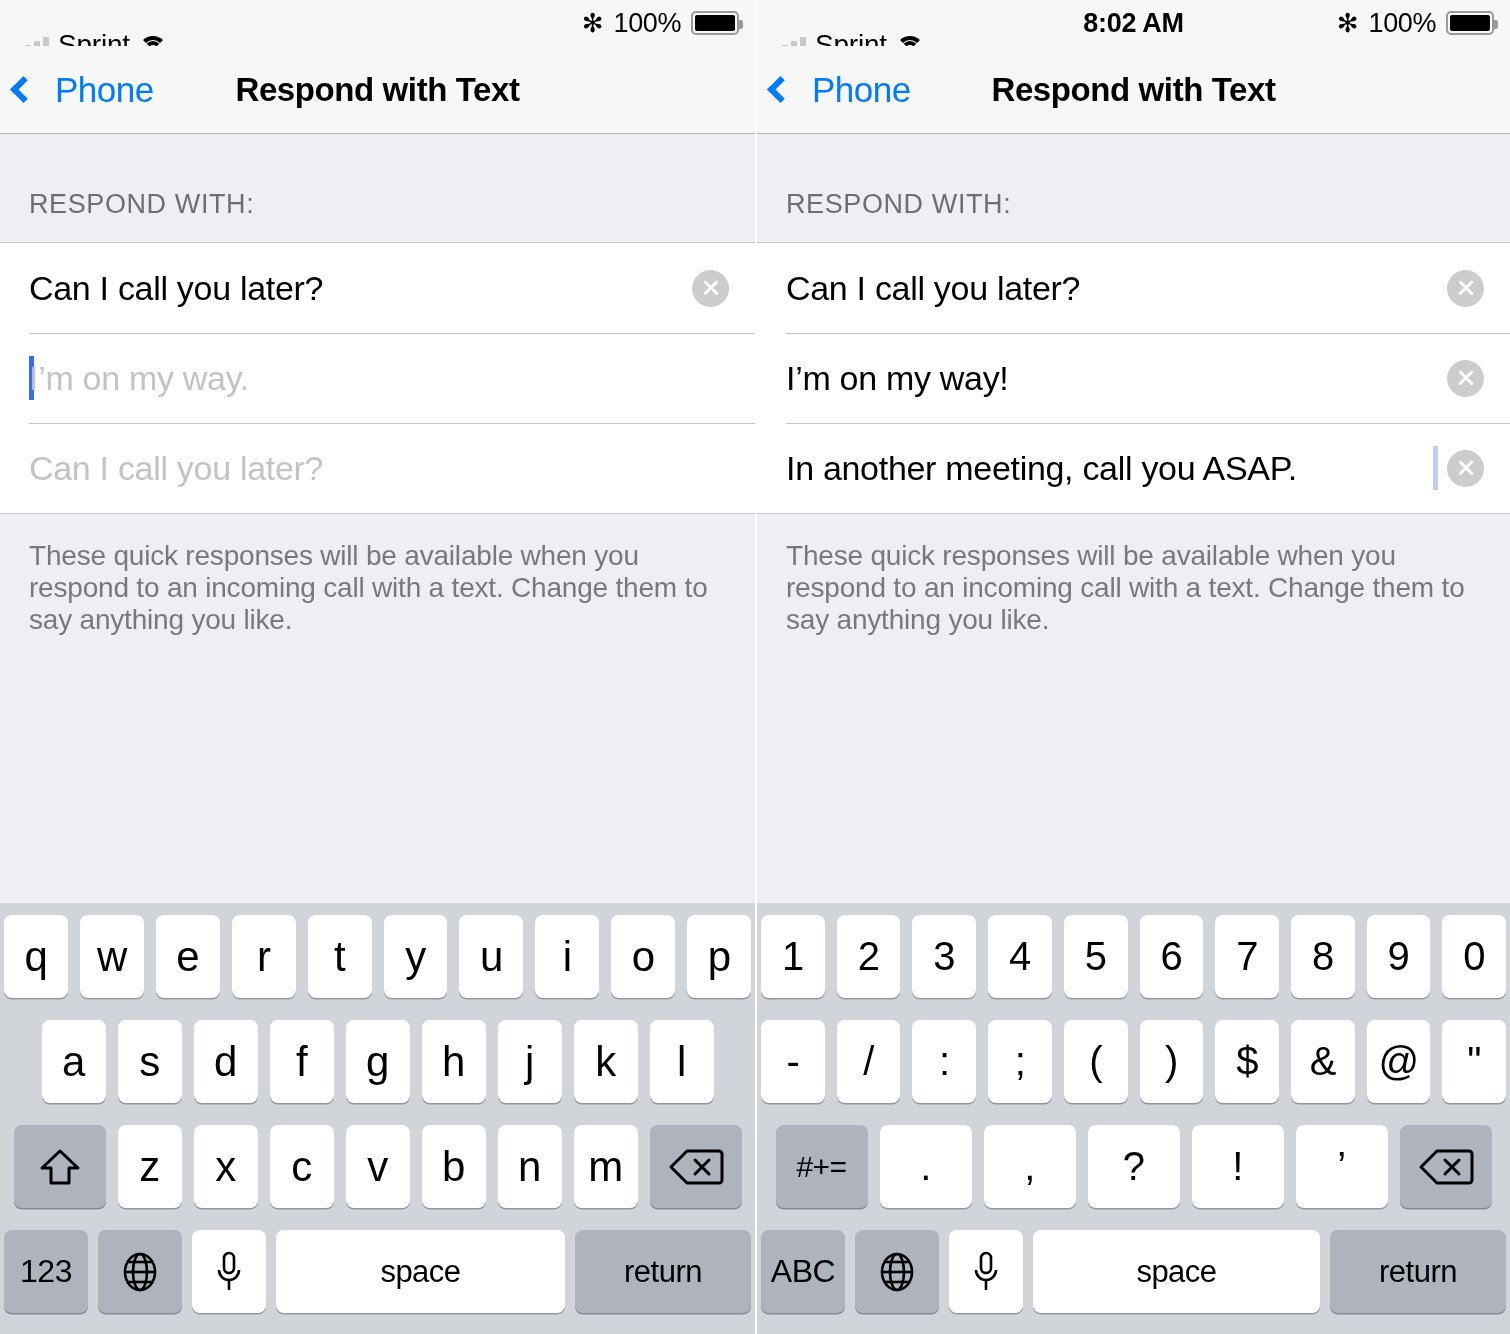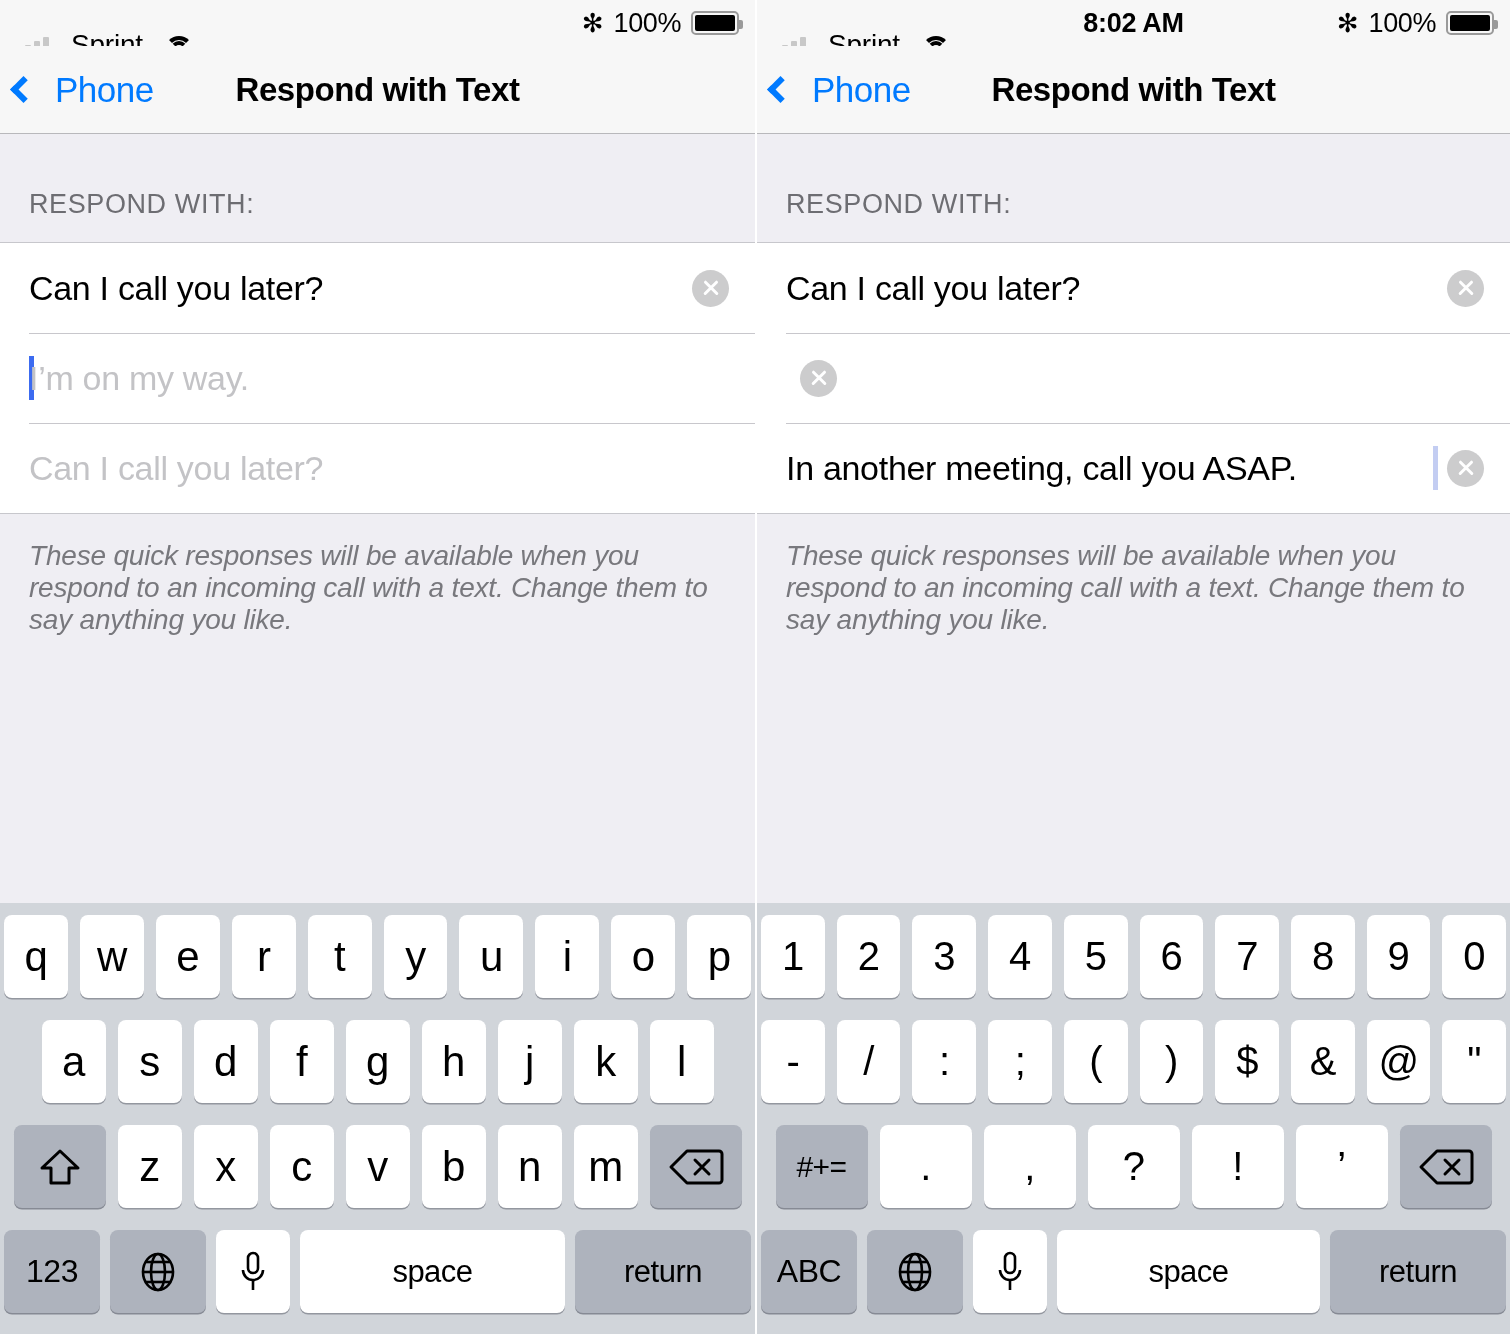--- a/index.html
+++ b/index.html
@@ -18,21 +18,21 @@
   }
   .phone.right { width: 755px; border-left: 2px solid #ffffff; }
 
   
   .statusbar {
     height: 46px; background: #f7f7f7;
     display: flex; align-items: center;
     padding: 0 16px; position: relative;
     flex: 0 0 auto;
   }
-  .sb-left { display: flex; align-items: center; gap: 22px; margin-top: 44px; }
+  .sb-left { display: flex; align-items: center; gap: 9px; margin-top: 44px; }
   .sig { display: flex; align-items: flex-end; gap: 3px; height: 21px; }
   .sig i { display: block; width: 6px; background: #c8c8c8; border-radius: 1px; }
   .sig i:nth-child(1) { height: 7px; background: #000; }
   .sig i:nth-child(2) { height: 11px; }
   .sig i:nth-child(3) { height: 15px; }
   .sig i:nth-child(4) { height: 19px; }
   .carrier { font-size: 28px; color: #000; letter-spacing: -0.2px; }
   .wifi { width: 28px; height: 21px; position: relative; }
   .wifi span {
     position: absolute; left: 50%; transform: translateX(-50%);
@@ -121,21 +121,21 @@
   }
   .clear-btn::before, .clear-btn::after {
     content: ""; position: absolute; left: 50%; top: 50%;
     width: 19px; height: 3.4px; background: #ffffff; border-radius: 2px;
   }
   .clear-btn::before { transform: translate(-50%,-50%) rotate(45deg); }
   .clear-btn::after  { transform: translate(-50%,-50%) rotate(-45deg); }
 
   .footnote {
     padding: 26px 38px 0 29px;
-    font-size: 28px; line-height: 1.14; color: #78787d; letter-spacing: -0.2px; font-style: italic;
+    font-size: 28px; line-height: 1.14; color: #78787d; letter-spacing: -0.2px;
   }
 
   
   .keyboard {
     flex: 0 0 auto; background: #d1d5da;
     padding: 12px 4px 10px 4px;
     display: flex; flex-direction: column; gap: 22px;
     height: 431px;
   }
   .krow { display: flex; justify-content: center; gap: 12px; height: 83px; }
@@ -144,21 +144,21 @@
     background: #ffffff; border-radius: 8px;
     box-shadow: 0 1.5px 0 rgba(136,140,148,0.85);
     display: flex; align-items: center; justify-content: center;
     font-size: 42px; color: #000; letter-spacing: -0.5px;
     cursor: pointer; user-select: none;
     width: 64px; height: 83px;
   }
   .key.dark { background: #aeb3bd; box-shadow: 0 1.5px 0 rgba(125,130,140,0.9); }
   .key.num { width: 66px; font-size: 40px; }
   .key.sym { width: 66px; font-size: 40px; }
-  .key.mod { width: 96px; font-size: 32px; }
+  .key.mod { width: 84px; font-size: 32px; }
   .key.mic { width: 74px; }
   .key.space { flex: 1 1 auto; font-size: 31px; }
   .key.ret { width: 176px; font-size: 31px; }
   .key.punct { width: 92px; font-size: 40px; }
   .krow.third { gap: 12px; }
   .key.shift { width: 92px; }
   .key.del { width: 92px; }
 
   .shift-ico { width: 44px; height: 40px; }
   .del-ico { width: 56px; height: 38px; }
@@ -333,20 +333,21 @@
       <div class="section-hdr">
         <span>RESPOND WITH:</span>
       </div>
 
       <div class="list">
         <div class="row">
           <div class="row-text">Can I call you later?</div>
           <div class="clear-btn"></div>
         </div>
         <div class="row">
+          <div class="row-text">I’m on my way!</div>
           <div class="clear-btn"></div>
         </div>
         <div class="row">
           <div class="row-text">In another meeting, call you ASAP.</div>
           <div class="caret faint"></div>
           <div class="clear-btn"></div>
         </div>
       </div>
 
       <div class="footnote">These quick responses will be available when you respond to an incoming call with a text. Change them to say anything you like.</div>

